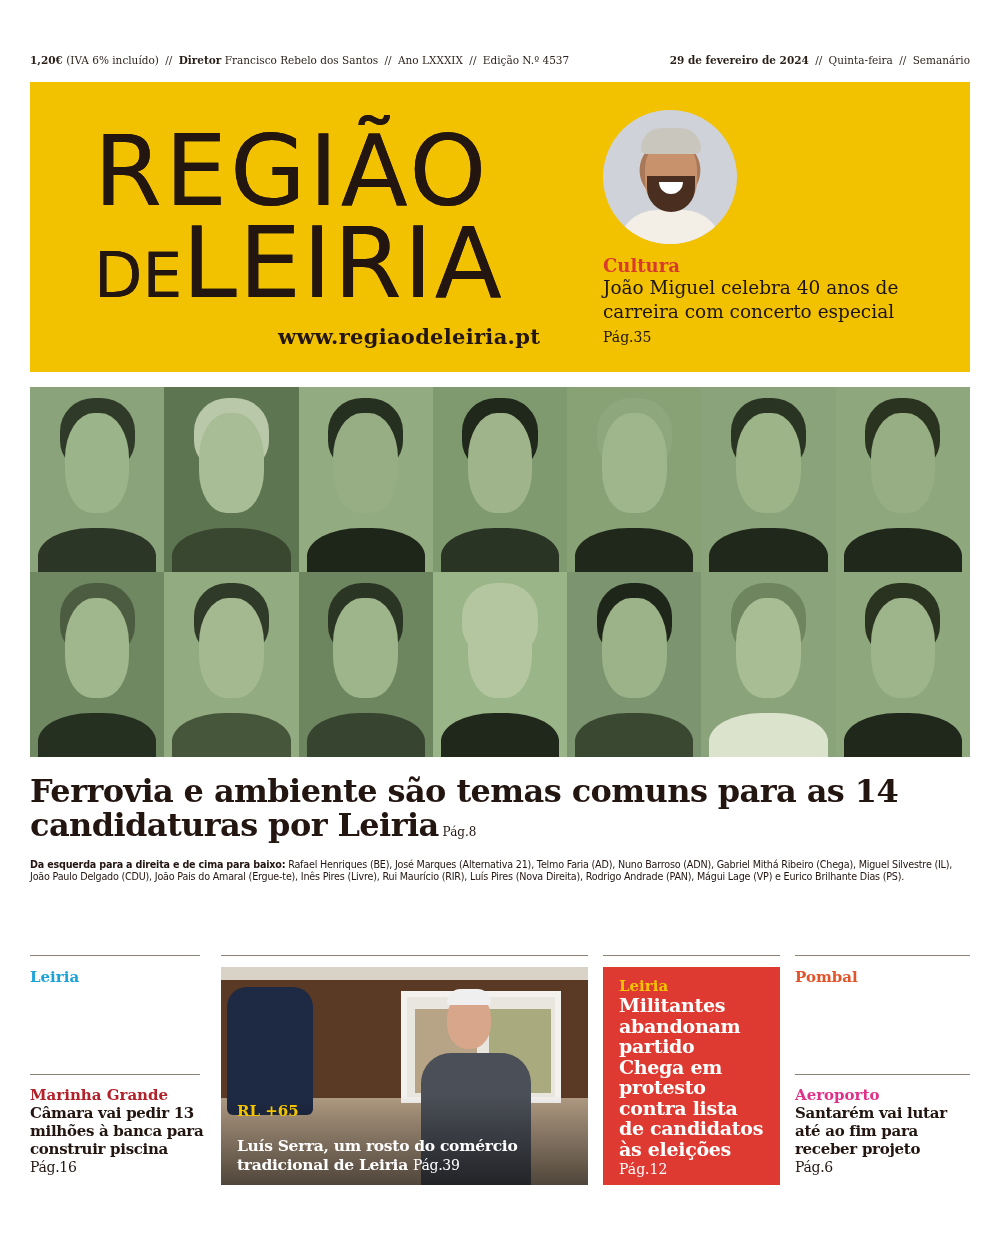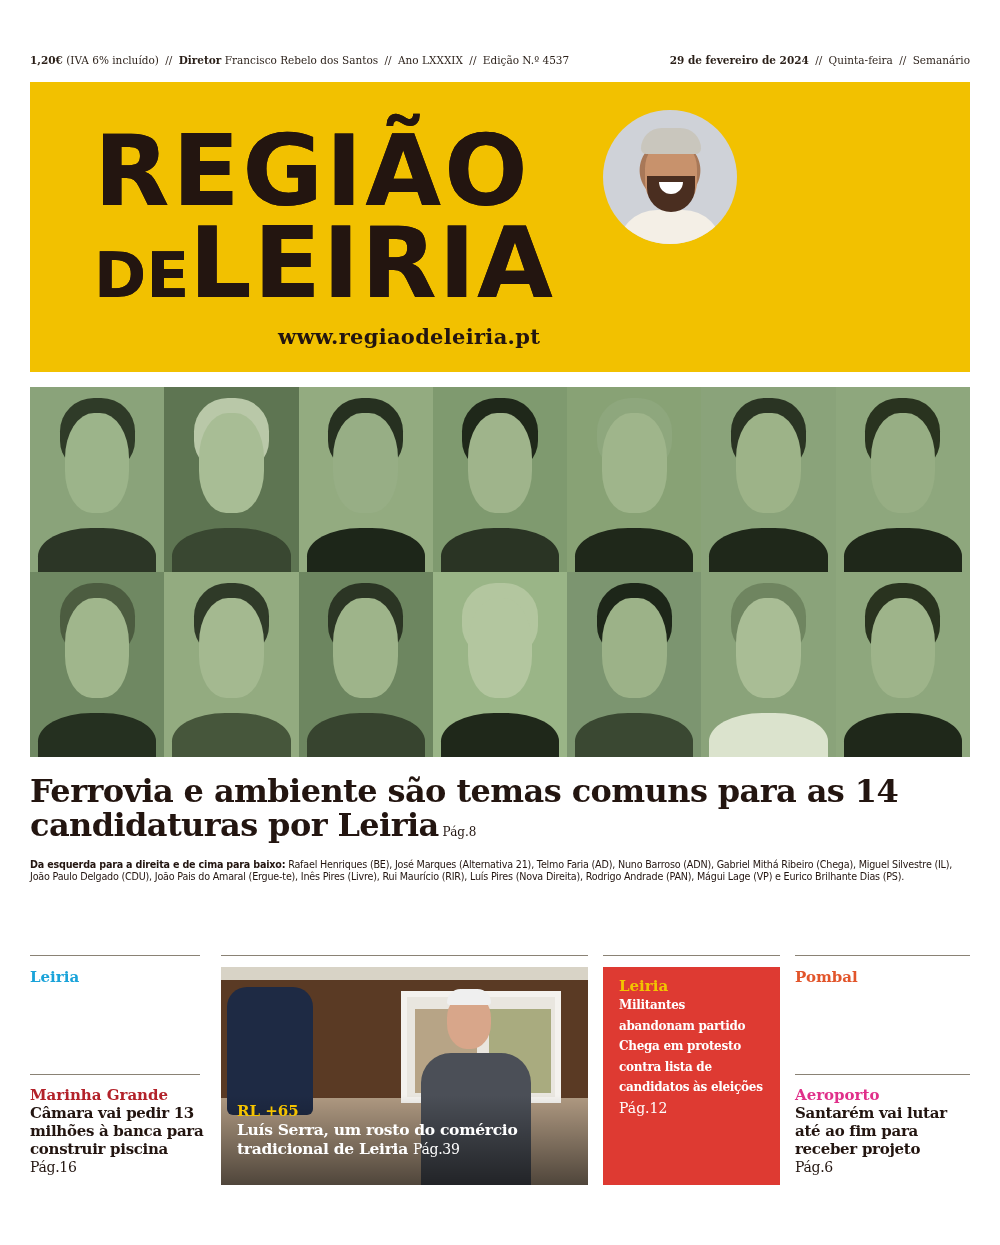--- a/index.html
+++ b/index.html
@@ -7,21 +7,21 @@
   body { position: relative; font-family: "DejaVu Serif", serif; color: #231a14; }
 
   .topbar { position: absolute; top: 52px; left: 30px; right: 30px; height: 16px;
     display: flex; justify-content: space-between; align-items: center;
     font-family: "DejaVu Serif", serif; font-size: 10.5px; color: #2a1f18; }
   .topbar b { font-weight: bold; }
   .topbar .sep { margin: 0 3px; }
 
   .masthead { position: absolute; top: 82px; left: 30px; width: 940px; height: 290px; background: #f2c100; }
   .logo { position: absolute; left: 64px; top: 40px; width: 480px; }
-  .logo-line { font-family: "DejaVu Sans", sans-serif; font-weight: bold; color: #231510;
+  .logo-line { font-family: "DejaVu Sans", sans-serif; font-weight: normal; color: #231510;
     letter-spacing: 2px; line-height: 1; white-space: nowrap;
     text-shadow: 0 0 0 #231510; }
   .logo-line.l1 { font-size: 98px; letter-spacing: 3px; }
   .logo-line.l2 { font-size: 98px; margin-top: -6px; }
   .logo-line .de { font-size: 63px; letter-spacing: 0; }
   .logo-url { position: absolute; left: 248px; top: 242px; font-family: "DejaVu Serif", serif;
     font-weight: bold; font-size: 21px; color: #231510; letter-spacing: 0.3px; }
 
   .promo-photo { position: absolute; left: 573px; top: 28px; width: 134px; height: 134px; border-radius: 50%;
     background: radial-gradient(circle at 50% 45%, #d0a080 0 22%, #a87858 23% 30%, #cfd2d8 31% 100%); overflow: hidden; }
@@ -64,26 +64,26 @@
   .feature .screen { position: absolute; left: 180px; top: 24px; width: 160px; height: 112px; background: #e9e6df; border: 6px solid #f4f2ee; }
   .feature .screen .f1 { position: absolute; left: 8px; top: 12px; width: 62px; height: 84px; background: #b7a486; }
   .feature .screen .f2 { position: absolute; left: 82px; top: 12px; width: 62px; height: 84px; background: #a9ab7f; }
   .feature .jacket { position: absolute; left: 6px; top: 20px; width: 86px; height: 128px; background: #1e2a44; border-radius: 20px 20px 6px 6px; }
   .feature .man-head { position: absolute; left: 226px; top: 26px; width: 44px; height: 56px; background: #d8a68a; border-radius: 45%; }
   .feature .man-hair { position: absolute; left: 226px; top: 22px; width: 44px; height: 16px; background: #efefef; border-radius: 22px 22px 4px 4px; }
   .feature .man-body { position: absolute; left: 200px; top: 86px; width: 110px; height: 140px; background: #4b4f57; border-radius: 30px 30px 0 0; }
   .feature .shade { position: absolute; left: 0; right: 0; bottom: 0; height: 90px; background: linear-gradient(180deg, rgba(0,0,0,0), rgba(0,0,0,0.55)); }
   .feature .txt { position: absolute; left: 16px; top: 135px; right: 10px; font-family: "DejaVu Serif", serif; }
   .feature .kick { font-weight: bold; font-size: 15px; color: #f4c300; line-height: 18px; }
-  .feature .ttl { font-weight: bold; font-size: 15.5px; color: #ffffff; line-height: 19px; letter-spacing: -0.3px; }
+  .feature .ttl { font-weight: bold; font-size: 15.5px; color: #ffffff; line-height: 19px; letter-spacing: -0.3px; margin-top: 16px; }
   .feature .pg { font-weight: normal; font-size: 14px; }
 
   .redbox { position: absolute; left: 603px; top: 967px; width: 177px; height: 218px; background: #de3a32; padding: 10px 16px; font-family: "DejaVu Serif", serif; }
   .redbox .kick { font-weight: bold; font-size: 15px; color: #f2c500; line-height: 18px; }
-  .redbox .ttl { font-weight: bold; font-size: 12px; color: #ffffff; line-height: 20.5px; letter-spacing: -0.3px; }
+  .redbox .ttl { font-weight: bold; font-size: 19px; color: #ffffff; line-height: 20.5px; letter-spacing: -0.3px; }
   .redbox .pg { font-size: 14px; color: #fff; line-height: 20px; }
 </style>
 </head>
 <body>
 
 <div class="topbar">
   <div>
     <b>1,20€</b>
     <span>(IVA 6% incluído)</span>
     <span class="sep">//</span>
@@ -111,20 +111,24 @@
     <div class="logo-line l2"><span class="de">DE</span><span>LEIRIA</span></div>
   </div>
   <div class="logo-url">www.regiaodeleiria.pt</div>
 
   <div class="promo-photo">
     <div class="robe"></div>
     <div class="face"></div>
     <div class="hair"></div>
     <div class="beard"></div>
     <div class="mouth"></div>
+  </div>
+  <div class="promo-text">
+    <div class="promo-kicker">Cultura</div>
+    <div class="promo-title"><span>João Miguel celebra 40 anos de carreira com concerto especial</span> <span class="pg">Pág.35</span></div>
   </div>
 </div>
 
 <div class="grid" id="portrait-grid">
     <div class="cell">
       <div class="bg" style="background: rgb(138, 163, 122);"></div>
       <div class="body" style="background: rgb(44, 54, 38);"></div>
       <div class="head" style="left: 22%; top: 6%; width: 56%; height: 40%; background: rgb(47, 59, 40);"></div>
       <div class="head" style="left: 26%; top: 14%; width: 48%; height: 54%; background: rgb(156, 180, 138);"></div>
     </div>

